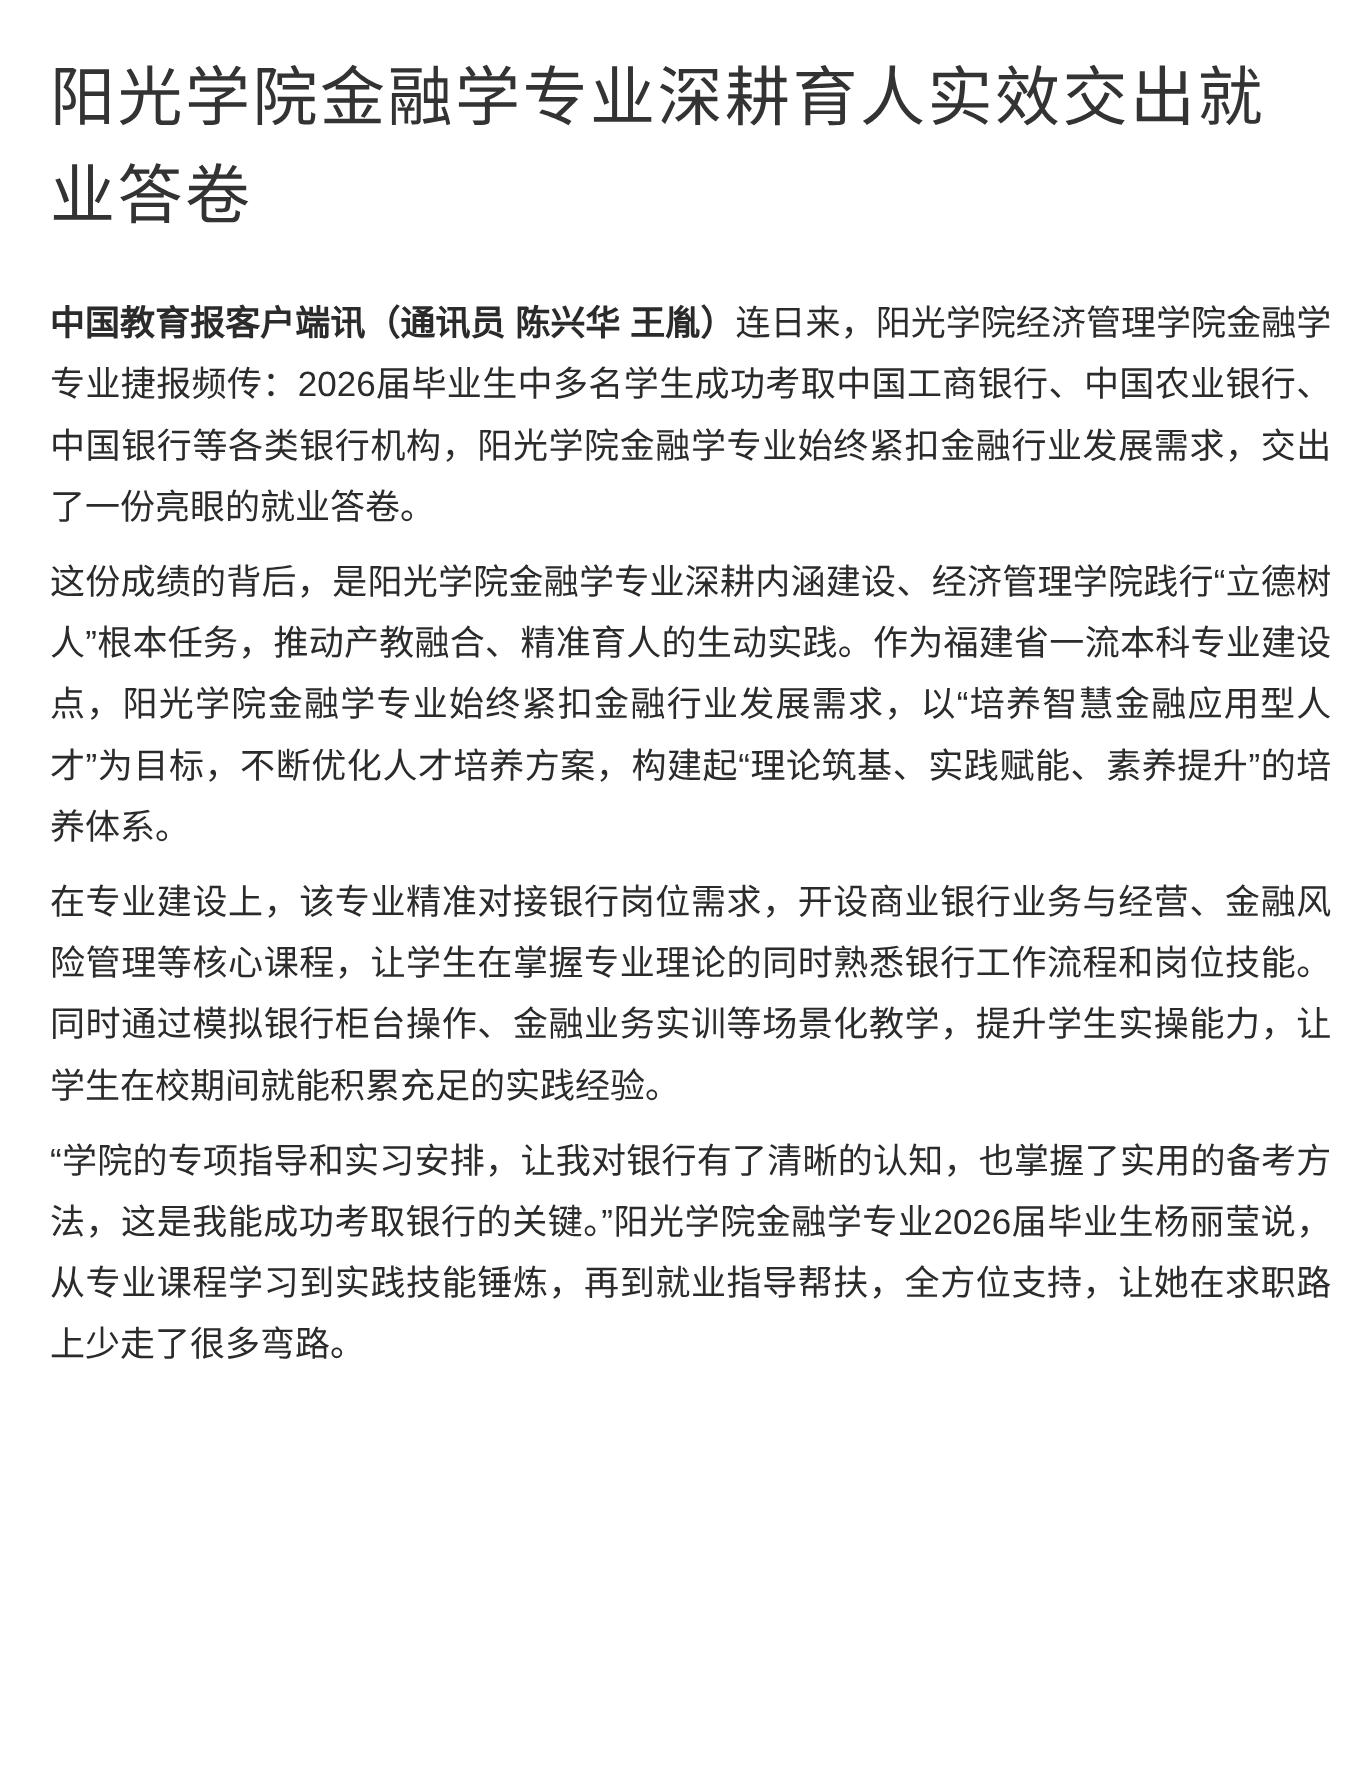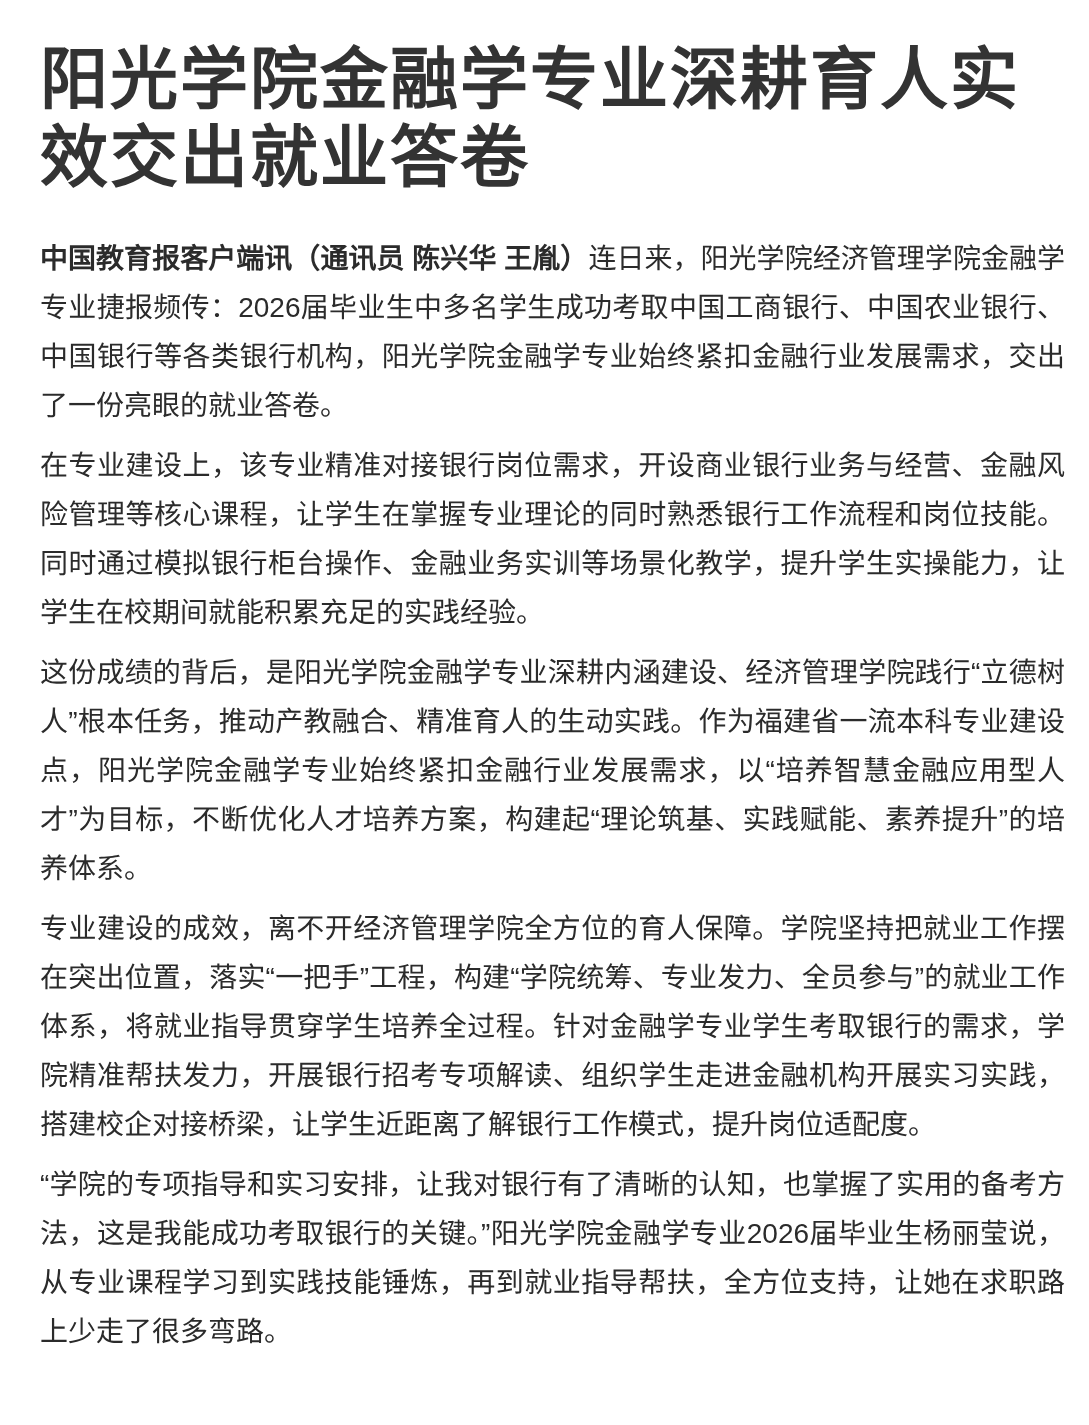--- a/index.html
+++ b/index.html
@@ -10,23 +10,23 @@
   .page {
     width: 1089px;
     box-sizing: border-box;
     padding: 0 24px 10px 40px;
     background: #ffffff;
     font-family: "Liberation Sans", sans-serif;
   }
   .article-title {
     margin: 40px 0 0 0;
     max-width: 990px;
-    font-size: 68px;
+    font-size: 52px;
     line-height: 78px;
-    font-weight: 700;
+    font-weight: 400;
     letter-spacing: 2px;
     color: #333333;
   }
   .article-meta {
     margin-top: 62px;
     font-size: 27px;
     line-height: 40px;
     color: #9e9e9e;
   }
   .article-meta .time {
@@ -52,23 +52,22 @@
 <body>
 
 <div class="page">
 
   <h1 class="article-title">阳光学院金融学专业深耕育人实效交出就业答卷</h1>
 
 
   <div class="article-body">
     <p><strong>中国教育报客户端讯（通讯员 陈兴华 王胤）</strong><span>连日来，阳光学院经济管理学院金融学专业捷报频传：2026届毕业生中多名学生成功考取中国工商银行、中国农业银行、中国银行等各类银行机构，阳光学院金融学专业始终紧扣金融行业发展需求，交出了一份亮眼的就业答卷。</span></p>
 
+    <p>这份成绩的背后，是阳光学院金融学专业深耕内涵建设、经济管理学院践行“立德树人”根本任务，推动产教融合、精准育人的生动实践。作为福建省一流本科专业建设点，阳光学院金融学专业始终紧扣金融行业发展需求，以“培养智慧金融应用型人才”为目标，不断优化人才培养方案，构建起“理论筑基、实践赋能、素养提升”的培养体系。</p>
+
     <p>在专业建设上，该专业精准对接银行岗位需求，开设商业银行业务与经营、金融风险管理等核心课程，让学生在掌握专业理论的同时熟悉银行工作流程和岗位技能。同时通过模拟银行柜台操作、金融业务实训等场景化教学，提升学生实操能力，让学生在校期间就能积累充足的实践经验。</p>
 
-    <p>这份成绩的背后，是阳光学院金融学专业深耕内涵建设、经济管理学院践行“立德树人”根本任务，推动产教融合、精准育人的生动实践。作为福建省一流本科专业建设点，阳光学院金融学专业始终紧扣金融行业发展需求，以“培养智慧金融应用型人才”为目标，不断优化人才培养方案，构建起“理论筑基、实践赋能、素养提升”的培养体系。</p>
-
-    <p>专业建设的成效，离不开经济管理学院全方位的育人保障。学院坚持把就业工作摆在突出位置，落实“一把手”工程，构建“学院统筹、专业发力、全员参与”的就业工作体系，将就业指导贯穿学生培养全过程。针对金融学专业学生考取银行的需求，学院精准帮扶发力，开展银行招考专项解读、组织学生走进金融机构开展实习实践，搭建校企对接桥梁，让学生近距离了解银行工作模式，提升岗位适配度。</p>
 
     <p>“学院的专项指导和实习安排，让我对银行有了清晰的认知，也掌握了实用的备考方法，这是我能成功考取银行的关键。”阳光学院金融学专业2026届毕业生杨丽莹说，从专业课程学习到实践技能锤炼，再到就业指导帮扶，全方位支持，让她在求职路上少走了很多弯路。</p>
 
   </div>
 
 </div>
 
 </body></html>

